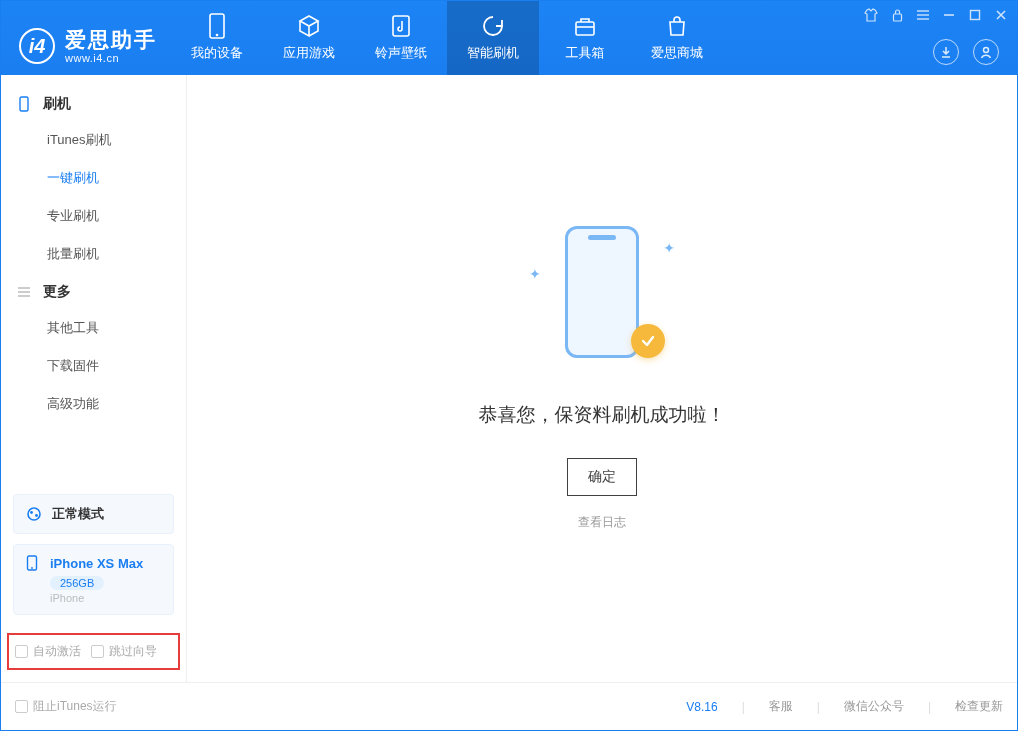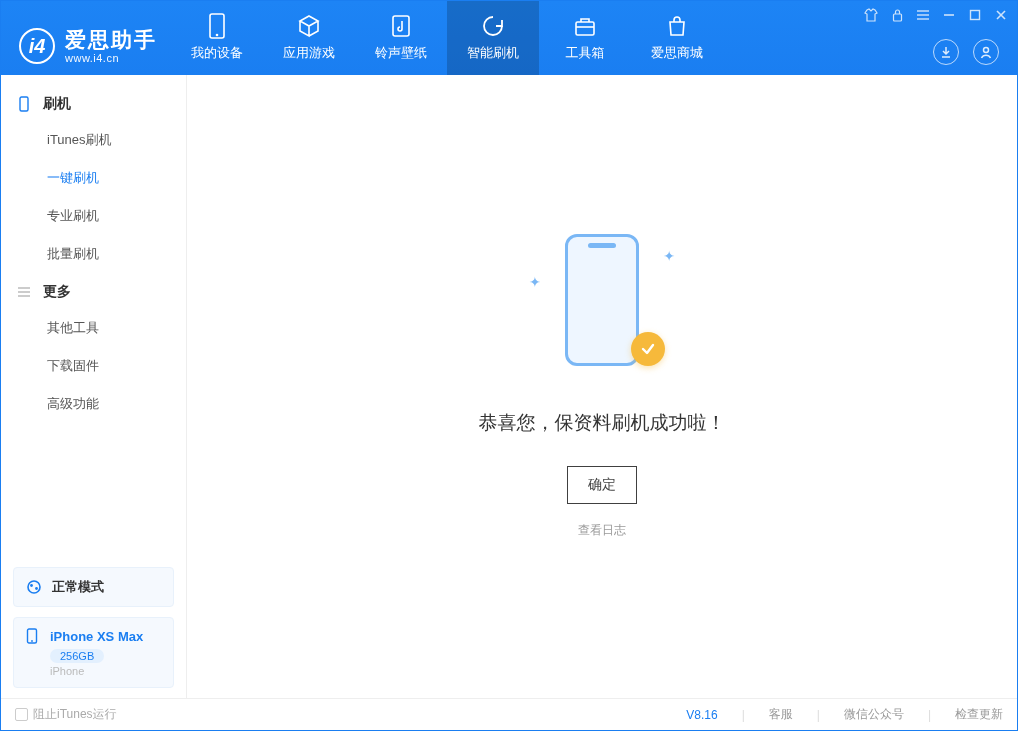--- a/index.html
+++ b/index.html
@@ -39,21 +39,21 @@
 .main { flex:1; display:flex; flex-direction:column; align-items:center; justify-content:center; position:relative; }
 .illus { width: 150px; height: 150px; position: relative; margin-bottom: 26px; }
 .phone-shape { width:74px; height:132px; border:3px solid #7ab7f5; border-radius:12px; background:#eef6ff; margin:0 auto; position:relative; }
 .phone-shape::before { content:""; position:absolute; top:6px; left:50%; transform:translateX(-50%); width:28px; height:5px; background:#7ab7f5; border-radius:3px; }
 .check-badge { position:absolute; right:12px; bottom:18px; width:34px; height:34px; background:#f6b93b; border-radius:50%; display:flex; align-items:center; justify-content:center; color:#fff; box-shadow:0 2px 6px rgba(246,185,59,0.4); }
 .sparkle { position:absolute; font-size:14px; color:#7ab7f5; }
 .sparkle.s1{ left:2px; top:40px; } .sparkle.s2{ right:2px; top:14px; }
 .success-msg { font-size:19px; color:#333; margin-bottom:30px; }
 .ok-btn { border:1px solid #404040; background:#fff; padding:9px 20px; font-size:14px; color:#444; cursor:pointer; margin-bottom:18px; }
 .log-link { font-size:12px; color:#999; cursor:pointer; }
-.footer { height:32px; border-top:1px solid #eee; display:flex; align-items:center; font-size:12px; color:#999; padding:0 14px; justify-content:space-between; }
+.footer { height:48px; border-top:1px solid #eee; display:flex; align-items:center; font-size:12px; color:#999; padding:0 14px; justify-content:space-between; }
 .footer-left { display:flex; align-items:center; }
 .footer-right { display:flex; align-items:center; gap:24px; }
 .foot-link { color:#999; cursor:pointer; }
 .foot-sep { color:#ddd; }
 .version { color:#1a7ef1; }
 </style>
 </head>
 <body>
 <div class="window">
 
@@ -217,20 +217,30 @@
               <svg width="12" height="16" viewBox="0 0 12 16">
                 <rect x="1.5" y="1" width="9" height="14" rx="1.5" fill="none" stroke="#1a7ef1" stroke-width="1.4"></rect>
                 <circle cx="6" cy="13" r="0.9" fill="#1a7ef1"></circle>
               </svg>
             </span>
         <span>iPhone XS Max</span>
       </div>
       <span class="cap-pill">256GB</span>
       <div class="phone-sub">iPhone</div>
     </div>
+    <div class="checkbox-row">
+      <label class="cb-item">
+            <span class="cb-box"></span>
+            <span>自动激活</span>
+          </label>
+      <label class="cb-item">
+            <span class="cb-box"></span>
+            <span>跳过向导</span>
+          </label>
+    </div>
   </div>
 
   <div class="main">
     <div class="illus">
       <span class="sparkle s1">✦</span>
       <span class="sparkle s2">✦</span>
       <div class="phone-shape"></div>
       <div class="check-badge">
             <svg width="18" height="18" viewBox="0 0 18 18">
               <path d="M4 9 L8 13 L14 5" fill="none" stroke="#fff" stroke-width="2.4" stroke-linecap="round" stroke-linejoin="round"></path>

